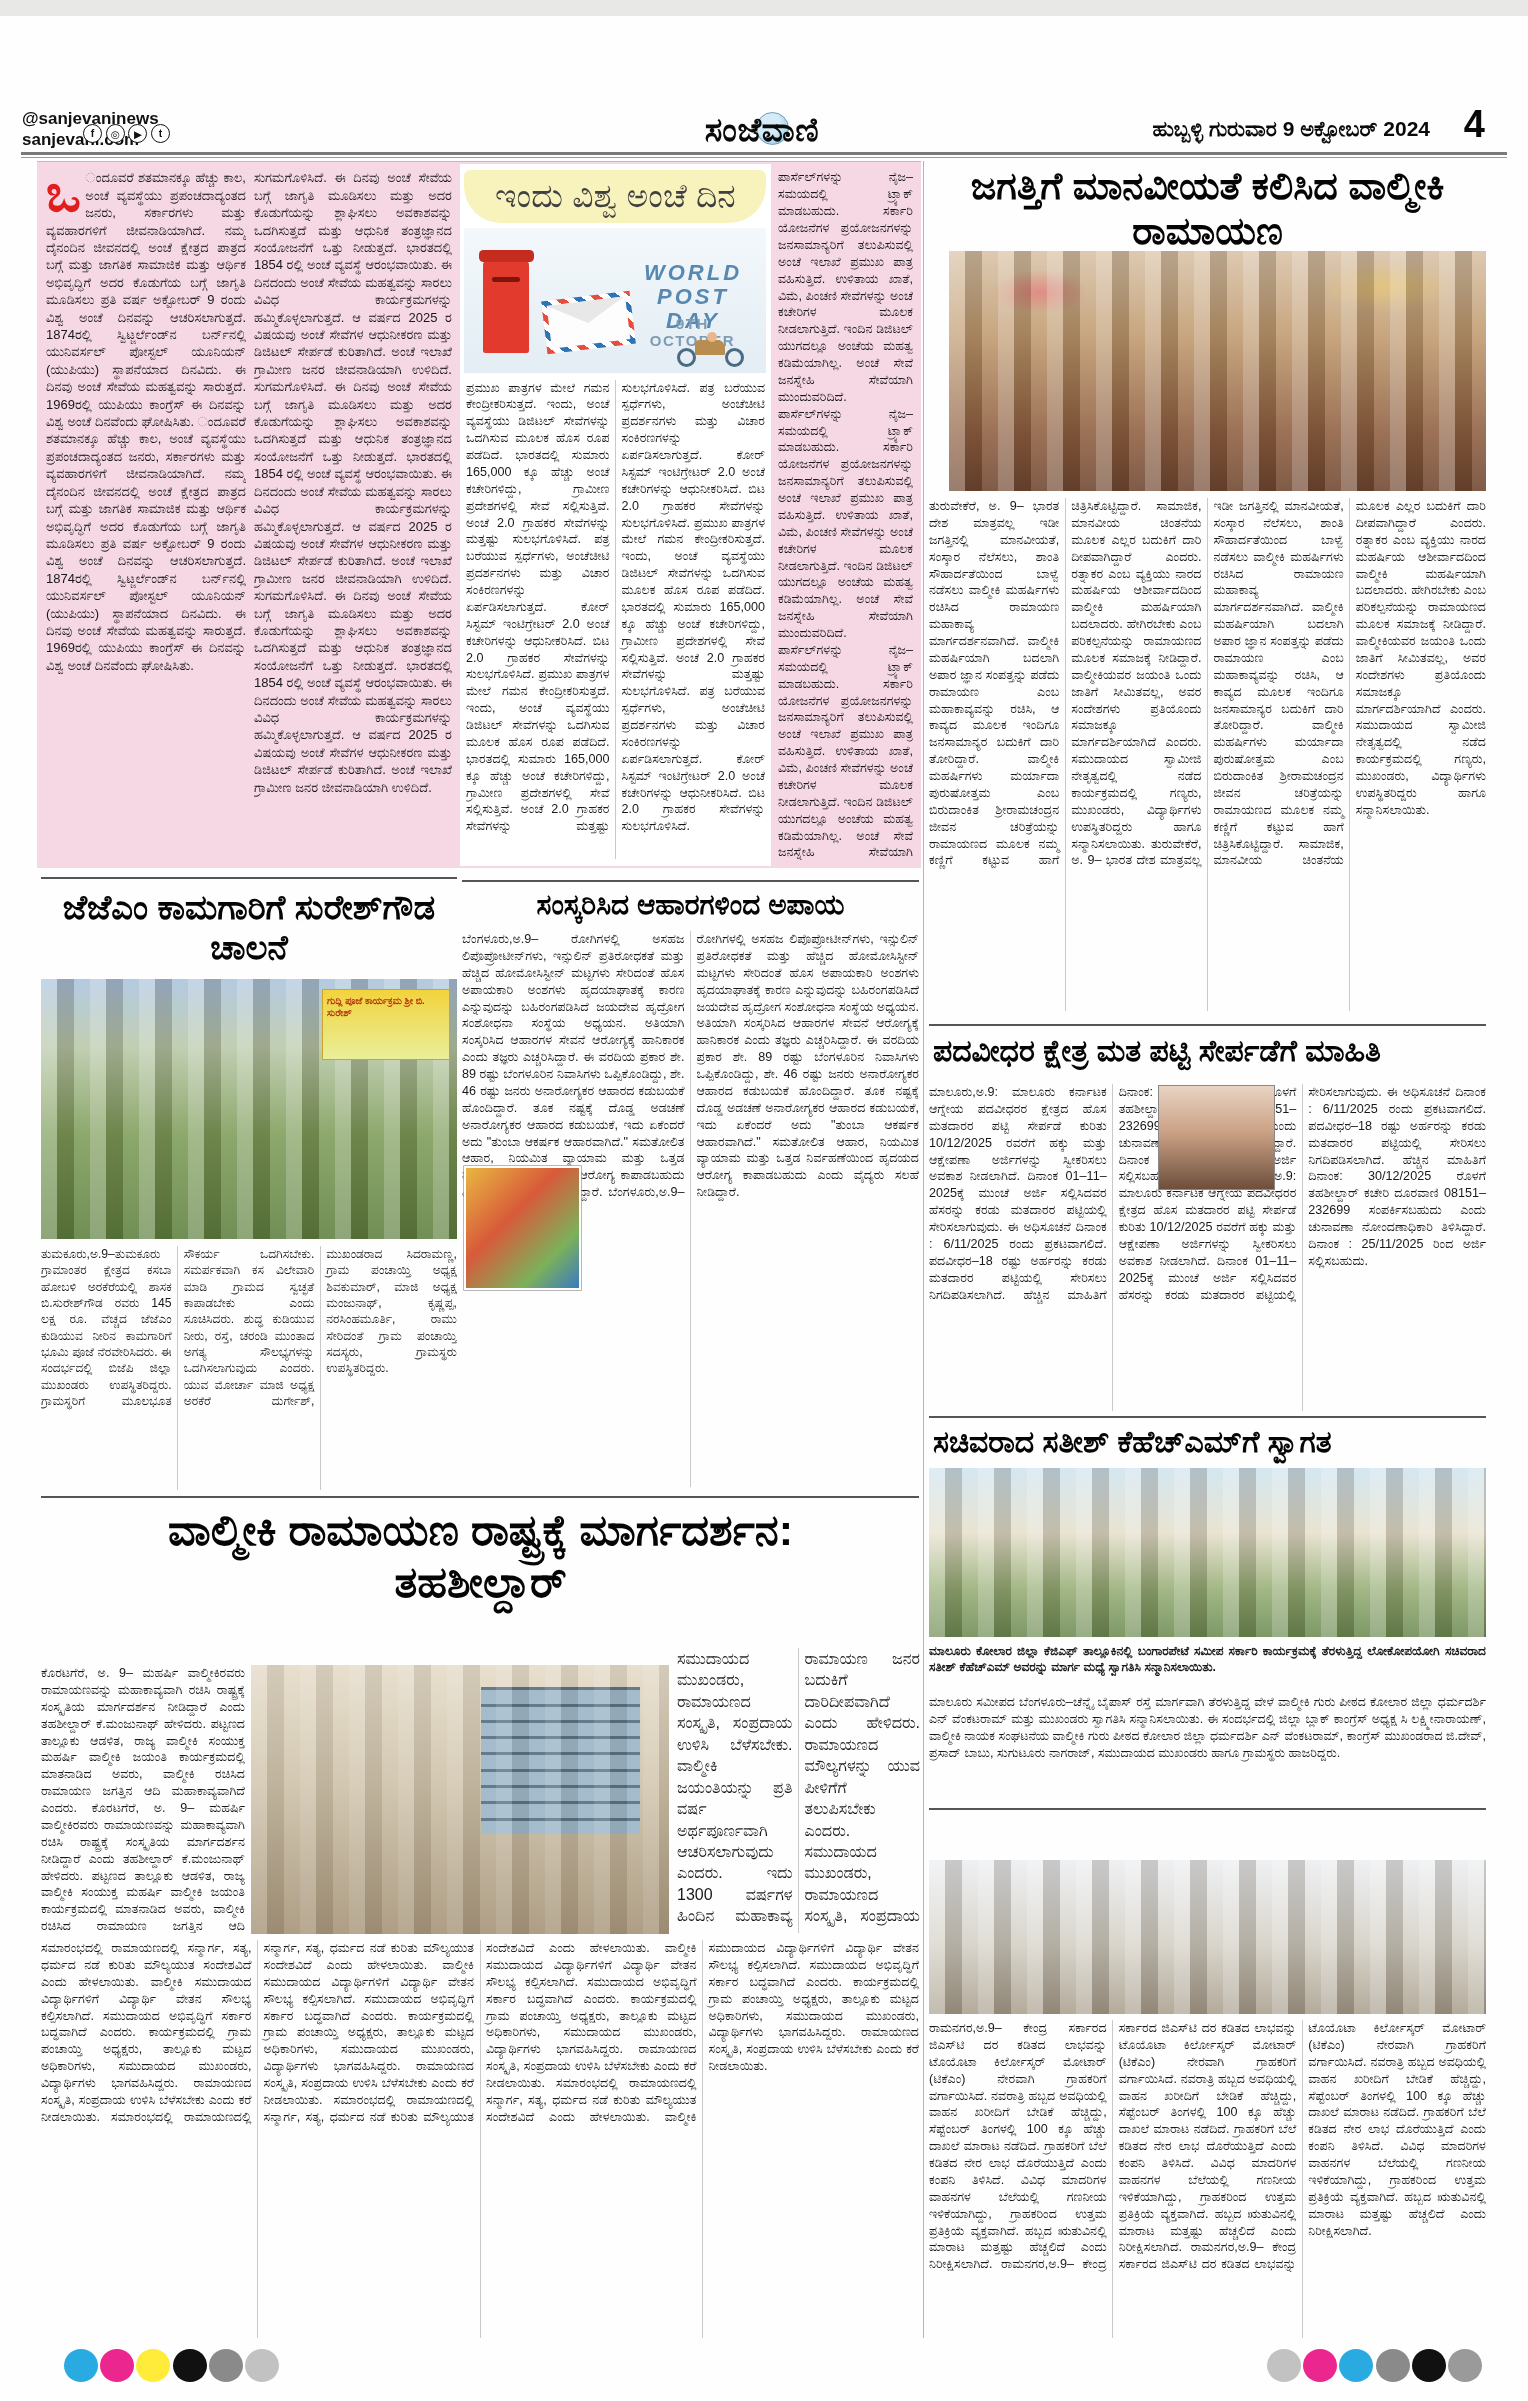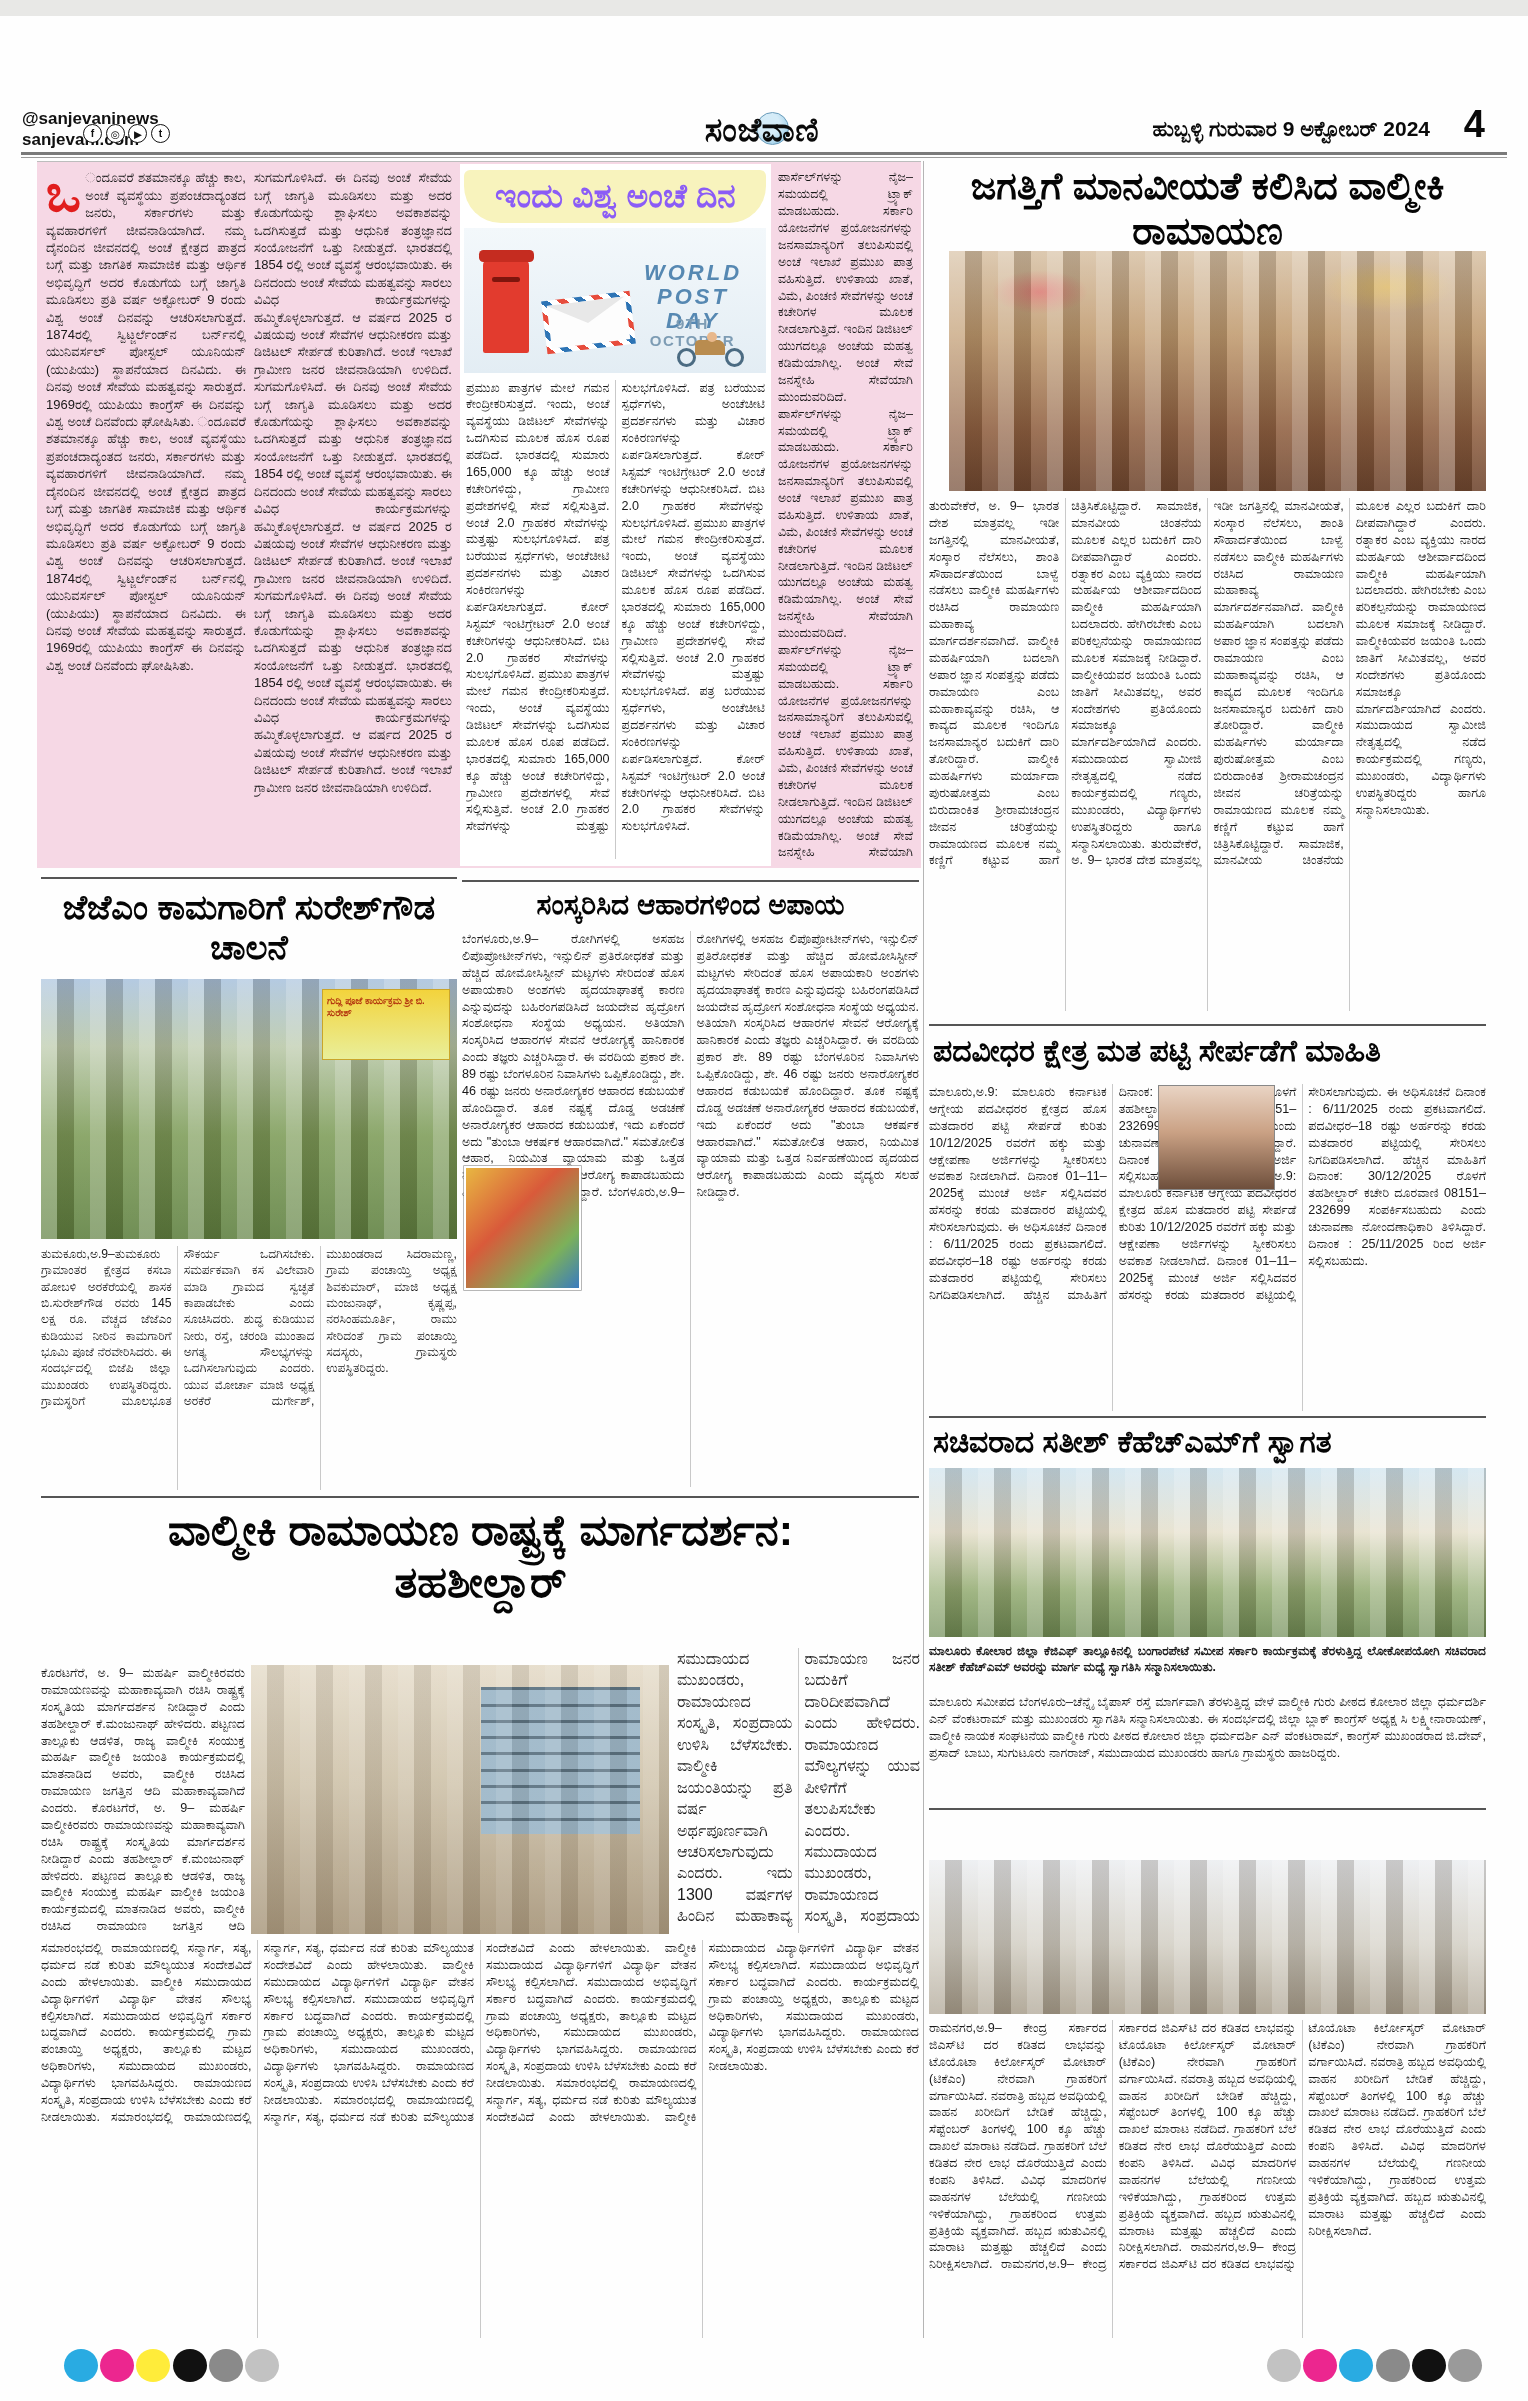--- a/index.html
+++ b/index.html
@@ -34,21 +34,21 @@
   .crowd { position:absolute; inset:0;
      background:repeating-linear-gradient(90deg, rgba(255,255,255,.30) 0 16.3px, rgba(40,30,20,.18) 16.3px 33px, rgba(255,255,255,.12) 33px 49px); }
 
   
   .pinkbox { position:absolute; left:37px; top:145px; width:884px; height:707px; background:#f6d8e5; border-top:0.7px solid #bdbdbd; }
   .pd-col { position:absolute; top:7.4px; height:692px; font-size:13px; }
   .dropcap { float:left; font-size:52px; line-height:.82; font-weight:800; color:#e11d1d; padding:3px 4.4px 0 0; }
   .whitepanel { position:absolute; left:423px; top:1.5px; width:311px; height:702px; background:#ffffff; }
   .pd-banner { position:absolute; left:4.4px; top:6px; width:302px; height:53px; background:#f8f3bd;
      border-radius:6px 6px 37px 37px; display:flex; align-items:center; justify-content:center;
-     font-size:33px; font-weight:700; color:#8b5cf6; }
+     font-size:33px; font-weight:400; color:#404040; }
   .poster { position:absolute; left:4.4px; top:64px; width:302px; height:145px;
      background:linear-gradient(180deg,#f3f8fb 0%,#e3edf4 100%); }
   .postbox { position:absolute; left:19px; top:30px; width:46px; height:95px; background:#e23b2e; border-radius:7.4px 7.4px 2.2px 2.2px; }
   .postbox:before { content:""; position:absolute; left:-4.4px; top:-7.4px; width:55px; height:12px; background:#c52c20; border-radius:4.4px; }
   .postbox:after { content:""; position:absolute; left:9px; top:19px; width:28px; height:5.2px; background:#7e150d; border-radius:2.2px; }
   .envelope { position:absolute; left:80px; top:68px; width:89px; height:53px; transform:rotate(-7deg);
      background:repeating-linear-gradient(45deg,#e74c3c 0 6px,#fff 6px 12px,#2d74b5 12px 18px,#fff 18px 24px); padding:5.2px; }
   .envelope > div { width:100%; height:100%; background:#fdfdfd; position:relative; }
   .envelope > div:before { content:""; position:absolute; left:0; top:0; border-left:39px solid transparent; border-right:39px solid transparent; border-top:22px solid #e8e8e8; }
   .wpd-title { position:absolute; right:10.4px; top:33px; width:126px; text-align:center; font-size:22px; font-weight:800; letter-spacing:3px; color:#5688b2; line-height:1.1;font-style:italic; }

